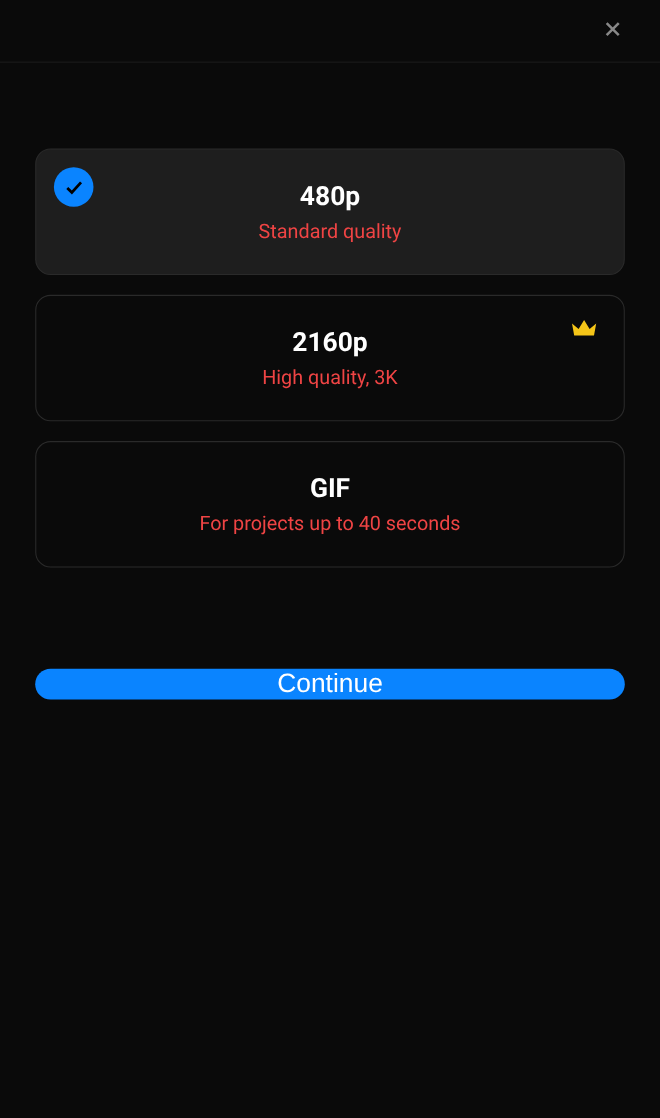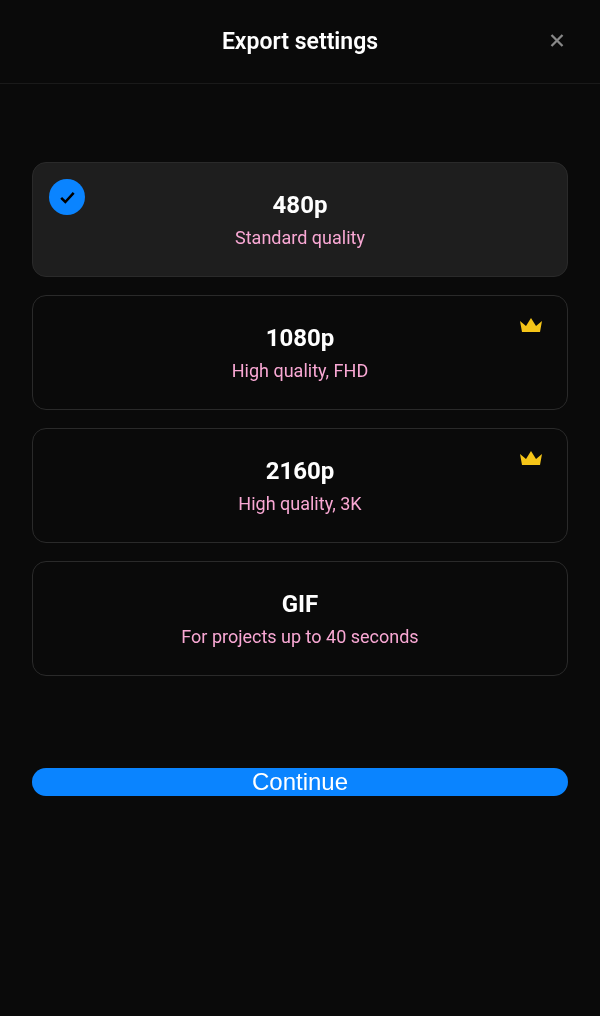--- a/index.html
+++ b/index.html
@@ -68,21 +68,21 @@
       border-color: #2a2a2a;
     }
     .option-title {
       font-size: 24px;
       font-weight: 700;
       color: #fff;
       margin-bottom: 8px;
     }
     .option-subtitle {
       font-size: 18px;
-      color: #f9a8d4;
+      color: #ef4444;
       font-weight: 400;
     }
     .check-badge {
       position: absolute;
       left: 16px;
       top: 16px;
       width: 36px;
       height: 36px;
       background: #0a84ff;
       border-radius: 50%;
@@ -118,50 +118,40 @@
       cursor: pointer;
       width: calc(100% - 64px);
     }
   </style>
 </head>
 <body>
 
 
 
 <div class="header">
-  <div class="header-title">Export settings</div>
   <button class="close-btn">
     <svg viewBox="0 0 24 24" fill="none">
       <path d="M18 6L6 18M6 6l12 12"></path>
     </svg>
   </button>
 </div>
 
 <div class="content">
 
   <div class="option selected">
     <div class="check-badge">
       <svg viewBox="0 0 24 24">
         <polyline points="5 13 10 18 20 7"></polyline>
       </svg>
     </div>
     <div class="option-title">480p</div>
     <div class="option-subtitle">Standard quality</div>
   </div>
 
 
-  <div class="option">
-    <div class="crown-badge">
-      <svg viewBox="0 0 24 20">
-        <path d="M3 16 L1 5 L7 10 L12 2 L17 10 L23 5 L21 16 Z"></path>
-      </svg>
-    </div>
-    <div class="option-title">1080p</div>
-    <div class="option-subtitle">High quality, FHD</div>
-  </div>
 
   <div class="option">
     <div class="crown-badge">
       <svg viewBox="0 0 24 20">
         <path d="M3 16 L1 5 L7 10 L12 2 L17 10 L23 5 L21 16 Z"></path>
       </svg>
     </div>
     <div class="option-title">2160p</div>
     <div class="option-subtitle">High quality, 3K</div>
   </div>

